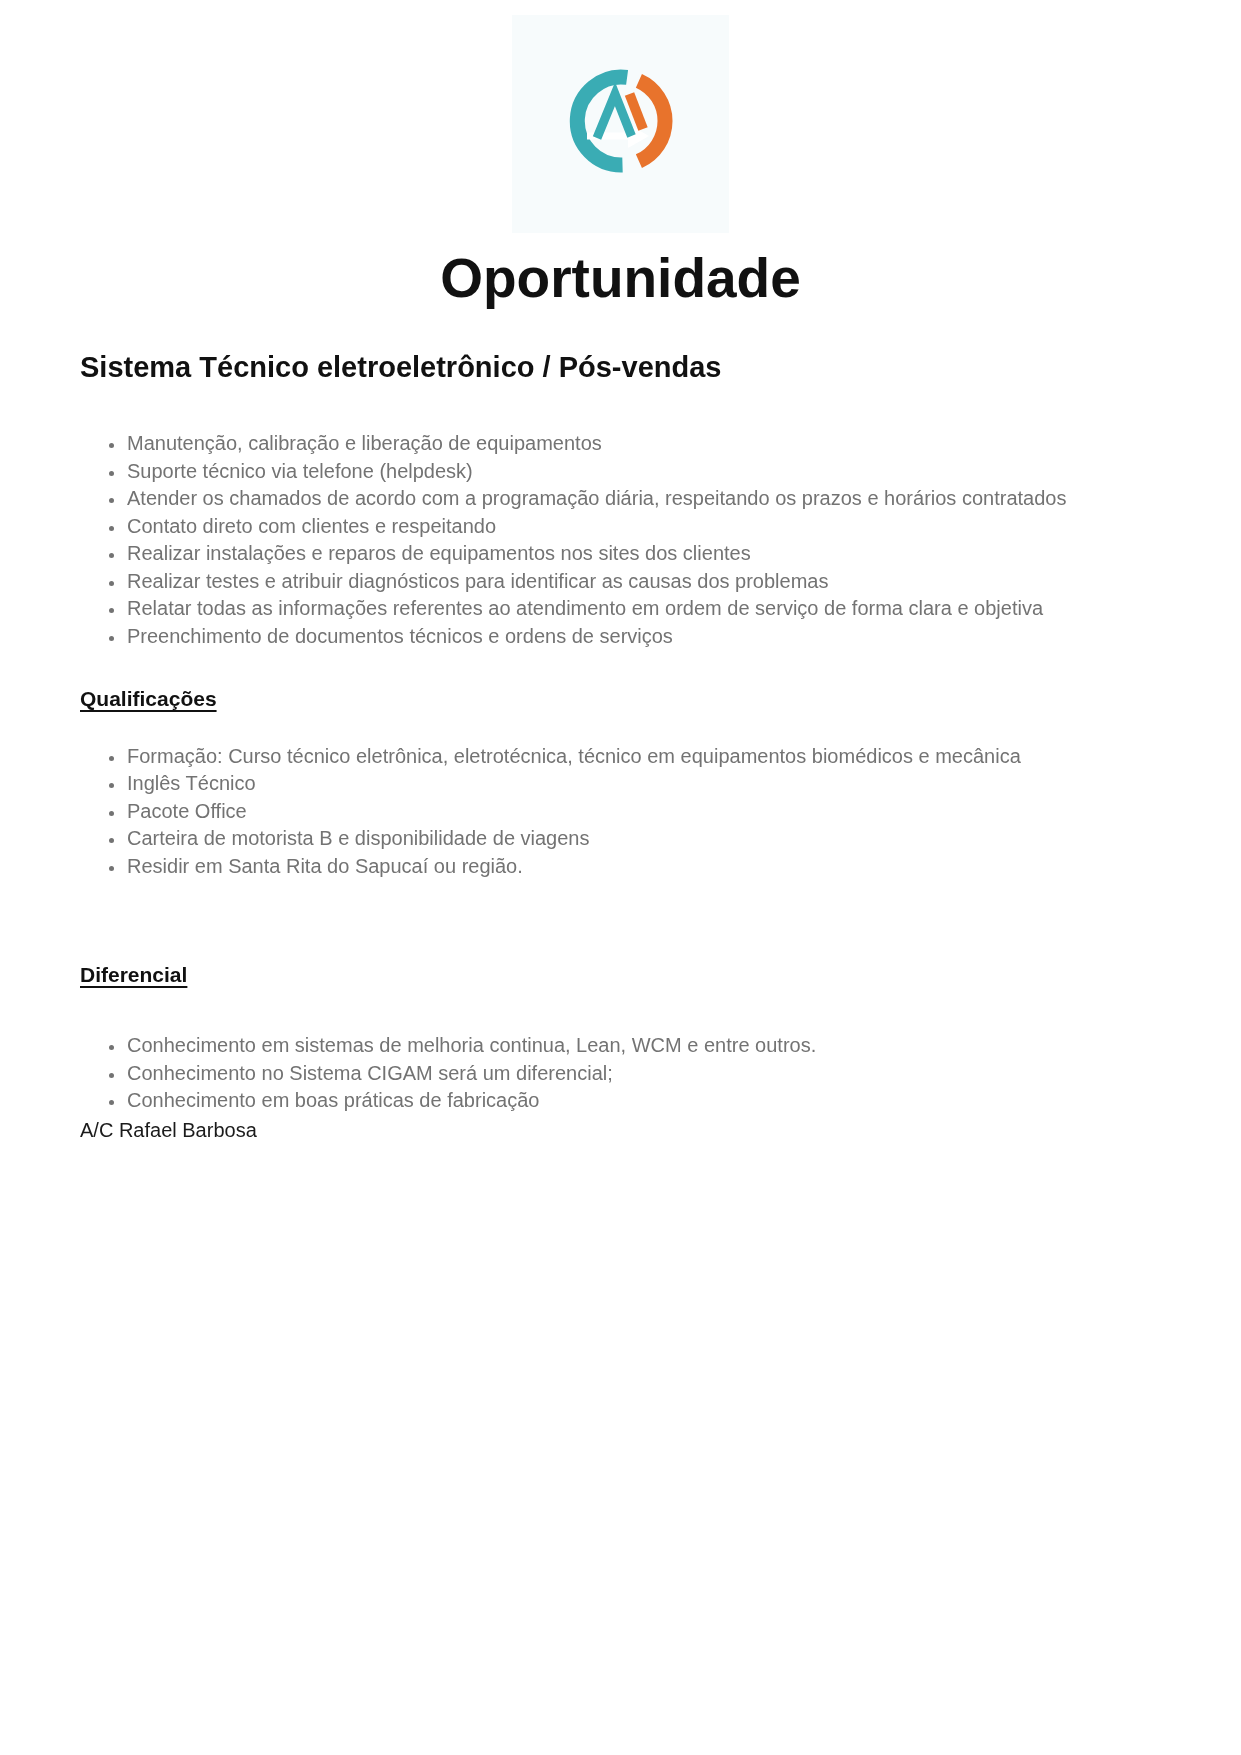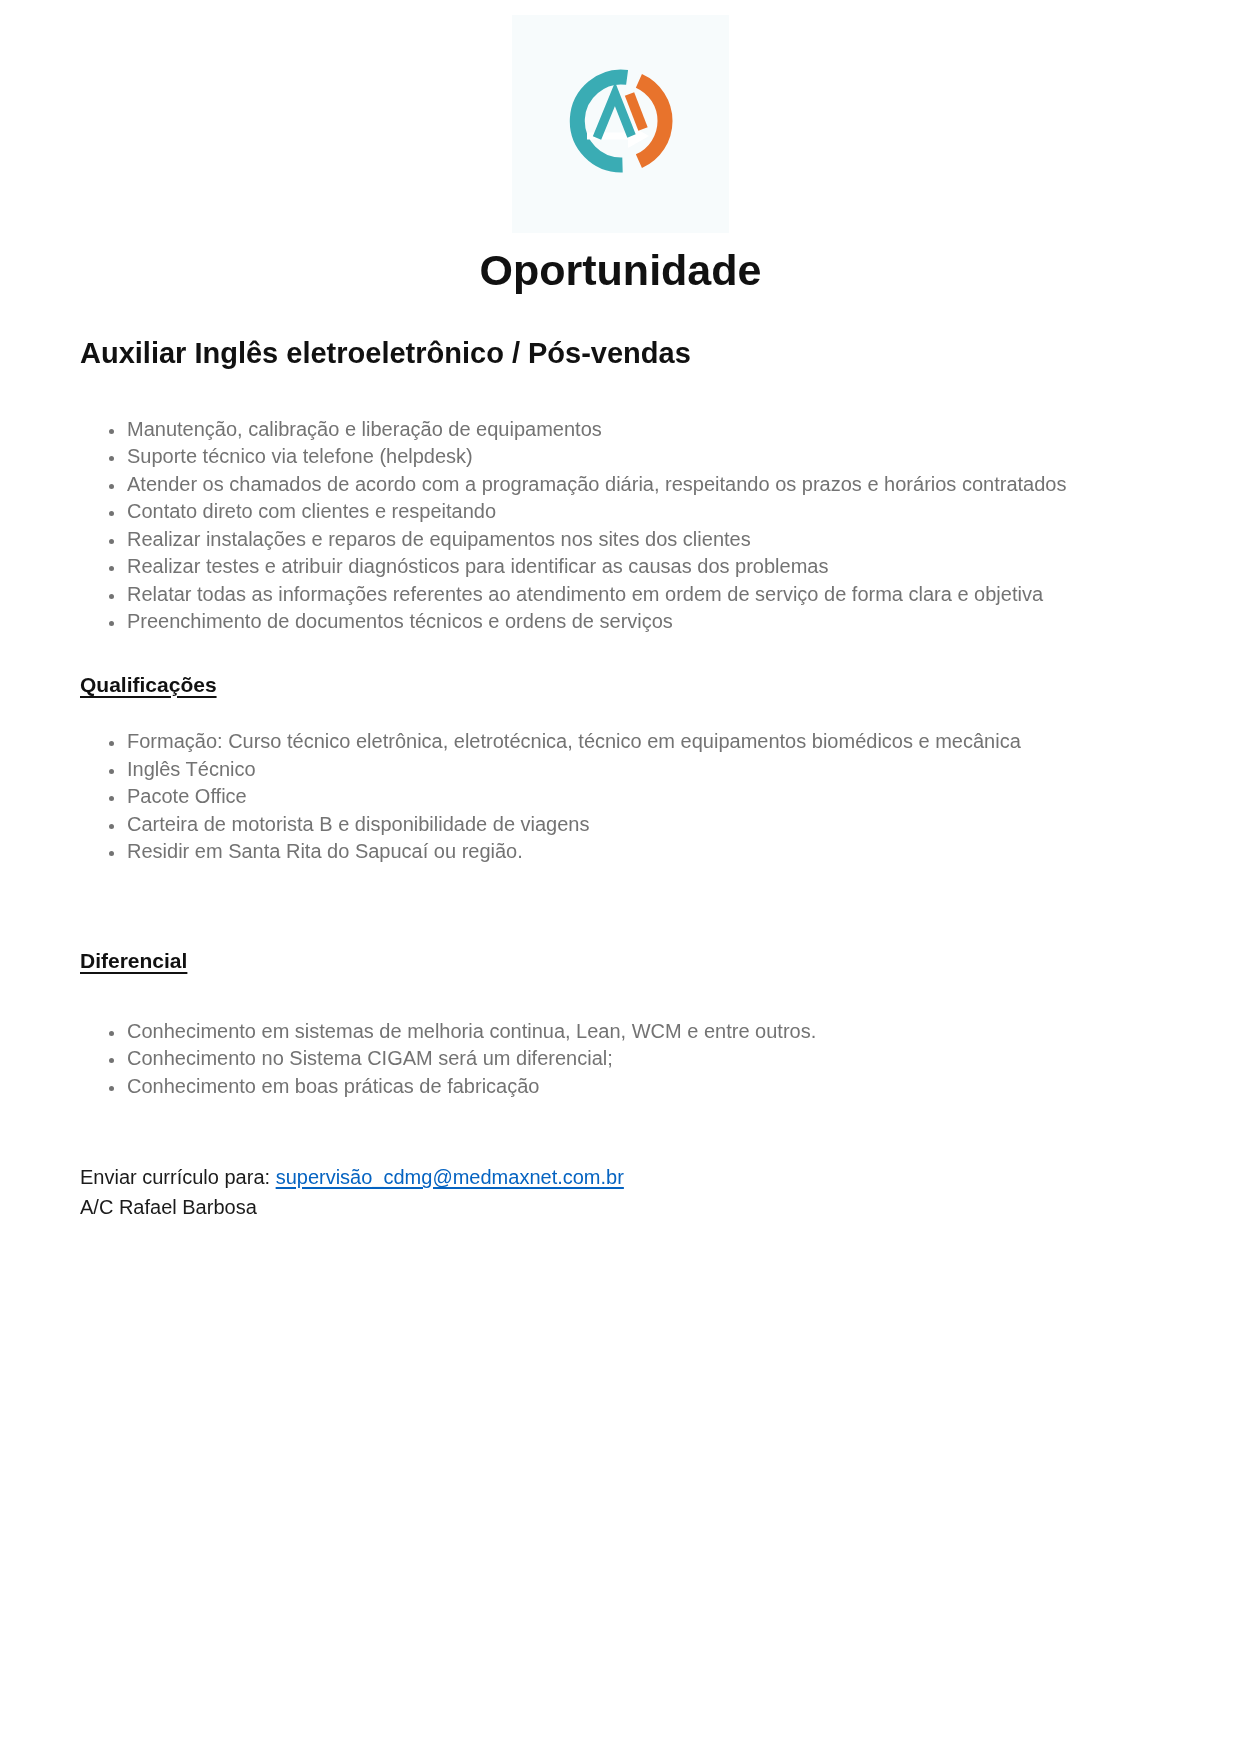--- a/index.html
+++ b/index.html
@@ -23,21 +23,21 @@
     display: flex;
     align-items: center;
     justify-content: center;
   }
   .logo-box svg { width: 106px; height: 106px; margin-top: -6px; }
 
   
   h1.doc-title {
     margin-top: 12px;
     text-align: center;
-    font-size: 43px;
+    font-size: 55px;
     font-weight: 700;
     color: #111111;
     letter-spacing: 0px;
     line-height: 1.2;
   }
   h2.job-title {
     margin-top: 38px;
     font-size: 29px;
     font-weight: 700;
     color: #111111;
@@ -104,21 +104,21 @@
       <polygon points="19,64.5 60,64.5 60,56 81,68 60,80 60,71.5 19,71.5" fill="#ffffff"></polygon>
 
       <path d="M 29 70 L 47 26 L 63.5 68" fill="none" stroke-width="9" stroke-linejoin="miter" stroke="#3aacb4"></path>
 
       <path d="M 61.5 26 L 75 61" fill="none" stroke-width="10" stroke="#e8732c"></path>
     </svg>
   </div>
 
   <h1 class="doc-title">Oportunidade</h1>
 
-  <h2 class="job-title">Auxiliar Inglês eletroeletrônico / Pós-vendas</h2>
+  <h2 class="job-title">Sistema Técnico eletroeletrônico / Pós-vendas</h2>
 
   <section class="section-responsabilidades">
     <ul class="bullet-list">
       <li>Manutenção, calibração e liberação de equipamentos</li>
       <li>Suporte técnico via telefone (helpdesk)</li>
       <li>Atender os chamados de acordo com a programação diária, respeitando os prazos e horários contratados</li>
       <li>Contato direto com clientes e respeitando</li>
       <li>Realizar instalações e reparos de equipamentos nos sites dos clientes</li>
       <li>Realizar testes e atribuir diagnósticos para identificar as causas dos problemas</li>
       <li>Relatar todas as informações referentes ao atendimento em ordem de serviço de forma clara e objetiva</li>
@@ -139,16 +139,15 @@
 
   <section class="section-diferencial">
     <h3 class="section-heading">Diferencial</h3>
     <ul class="bullet-list">
       <li>Conhecimento em sistemas de melhoria continua, Lean, WCM e entre outros.</li>
       <li>Conhecimento no Sistema CIGAM será um diferencial;</li>
       <li>Conhecimento em boas práticas de fabricação</li>
     </ul>
   </section>
 
-  <p class="contact-line"><span>Enviar currículo para: </span><a class="email-link" href="#">supervisão_cdmg@medmaxnet.com.br</a></p>
   <p class="attention-line">A/C Rafael Barbosa</p>
 
 </div>
 
 </body></html>

